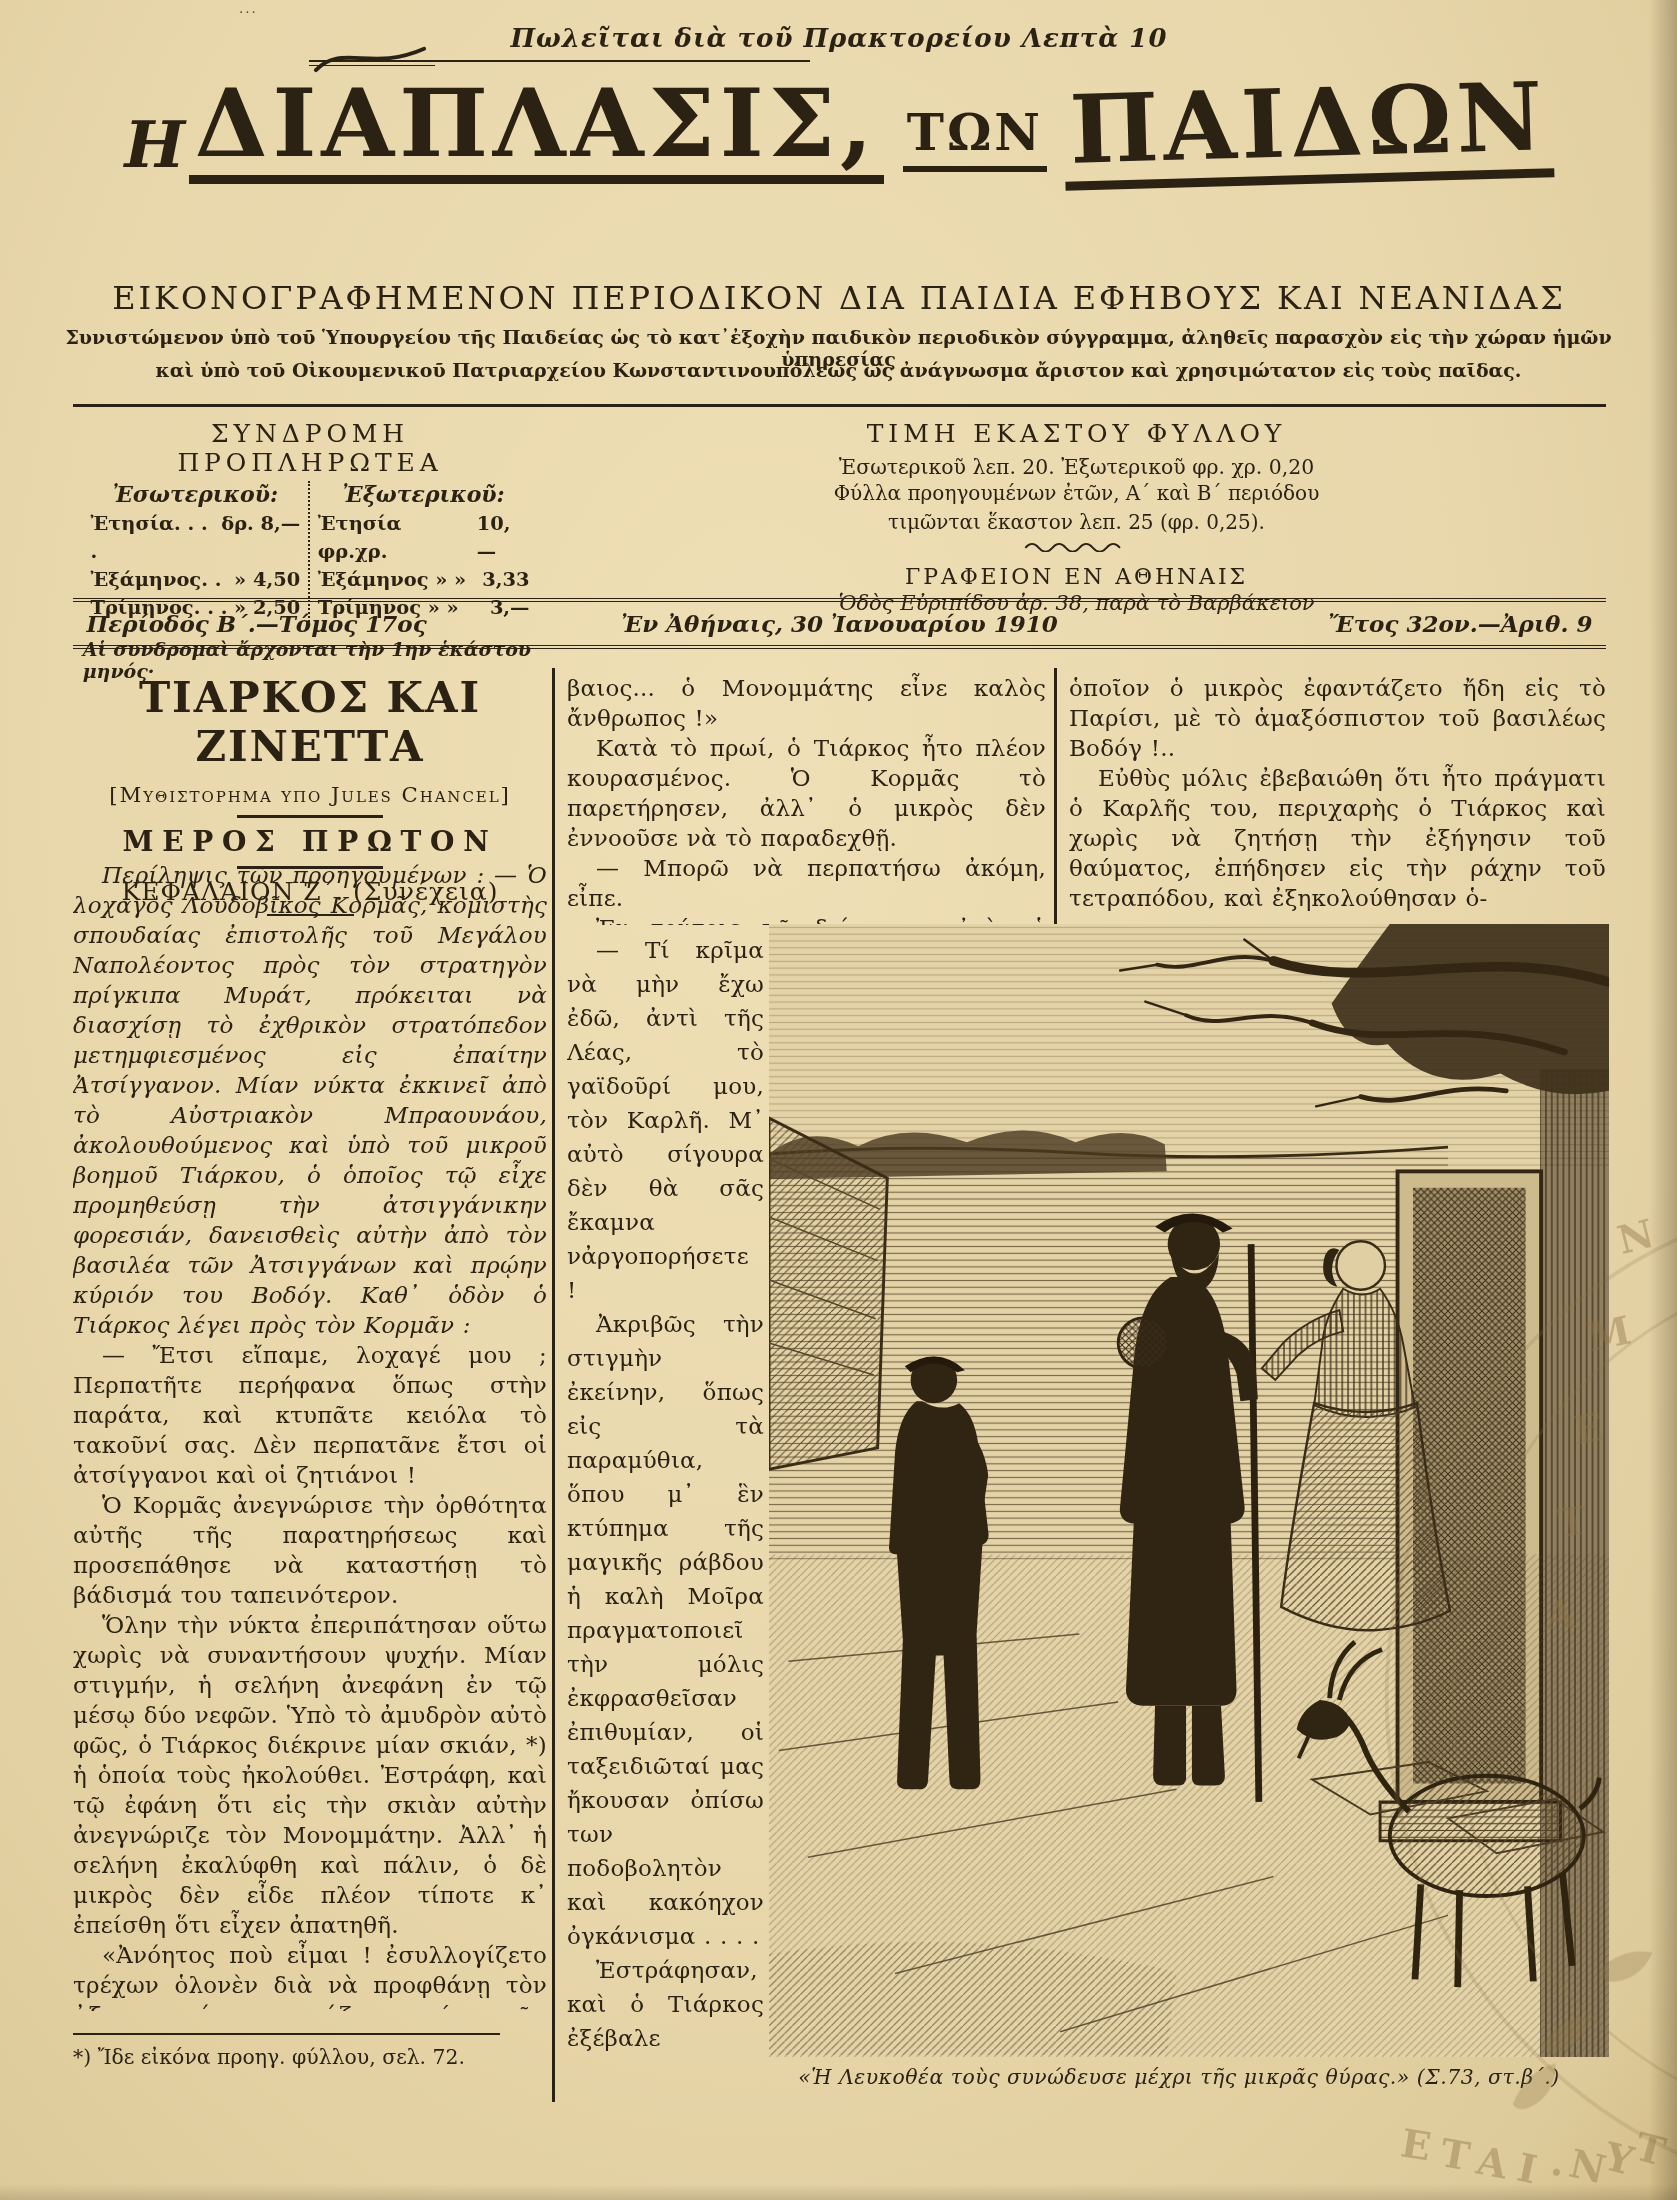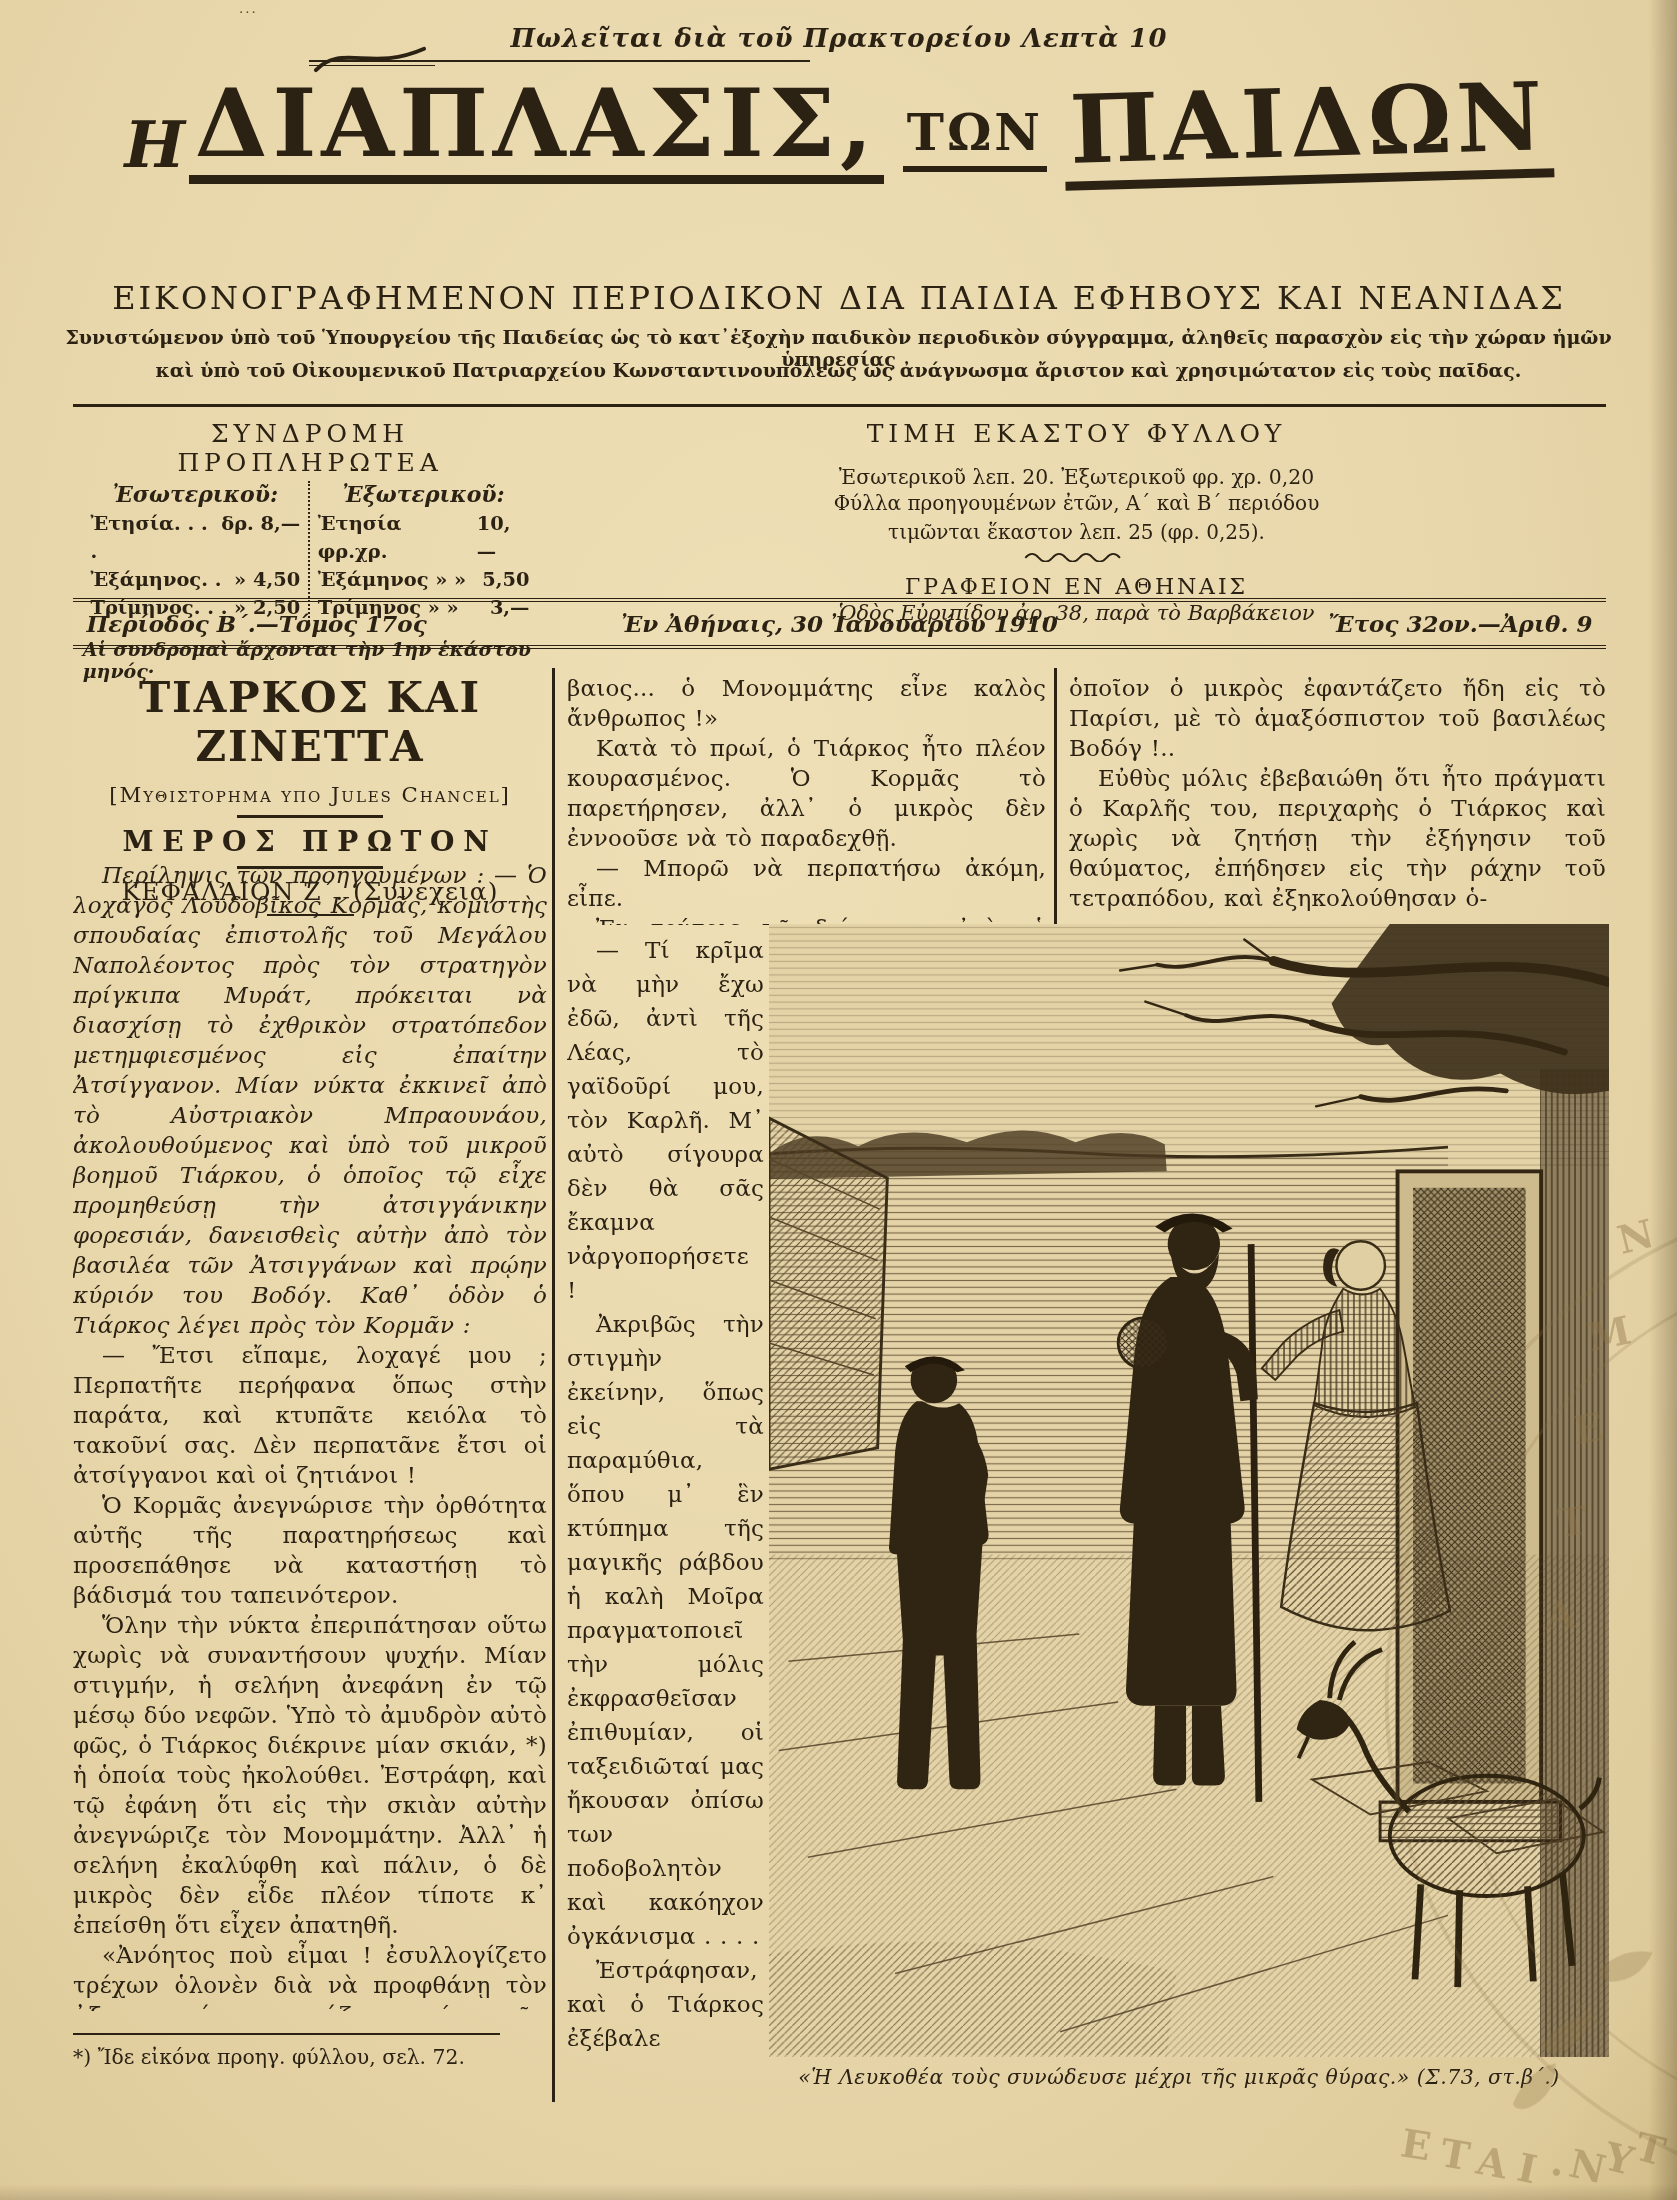--- a/index.html
+++ b/index.html
@@ -47,21 +47,21 @@
   .sub-colL{border-right:2.9px dotted #2b2214;}
   .sub-head{text-align:center;font-weight:bold;font-style:italic;font-size:22px;margin-bottom:3.9px;}
   .sub-row{display:flex;justify-content:space-between;font-weight:bold;font-size:19.4px;line-height:28px;}
   .sub-note{text-align:left;font-weight:bold;font-style:italic;font-size:19px;margin-top:16px;}
   .ib-mid .l1{font-size:26px;font-weight:bold;letter-spacing:2.9px;margin-top:5.8px;}
   .mid-rule{width:86%;height:1.9px;background:#2b2214;margin:9.7px 0;}
   .ib-mid .l2{font-size:24px;letter-spacing:3.9px;}
   .ib-mid .l3{font-size:17.5px;font-weight:bold;letter-spacing:2.9px;margin-top:3.9px;}
   .ib-mid .l4{font-size:32px;font-weight:bold;letter-spacing:1px;margin-top:1.9px;}
   .ib-right{text-align:center;}
-  .ib-right .l1{font-size:20.4px;margin-top:17px;}
+  .ib-right .l1{font-size:20.4px;margin-top:7px;}
   .ib-right .l2,.ib-right .l3{font-size:20px;line-height:29px;}
   .ib-right .office{font-size:22px;letter-spacing:2.9px;margin-top:7.8px;}
   .ib-right .addr{font-style:italic;font-size:21px;margin-top:1.9px;}
   .squiggle{margin-top:3.9px;}
 
   
   .dateline{top:598px;left:73px;width:1533px;border-top:4.9px double #2b2214;border-bottom:4.9px double #2b2214;
     height:43px;font-style:italic;font-weight:bold;font-size:23px;}
   .dl-left{position:absolute;left:13.6px;top:7.8px;}
   .dl-center{position:absolute;left:0;width:100%;text-align:center;top:7.8px;}
@@ -145,21 +145,21 @@
           </div>
         </div>
         <div class="sub-col">
           <div class="sub-head">Ἐξωτερικοῦ:</div>
           <div class="sub-row">
             <span>Ἐτησία φρ.χρ.</span>
             <span>10,—</span>
           </div>
           <div class="sub-row">
             <span>Ἐξάμηνος » »</span>
-            <span>5,50</span>
+            <span>3,33</span>
           </div>
           <div class="sub-row">
             <span>Τρίμηνος » »</span>
             <span>3,—</span>
           </div>
         </div>
       </div>
       <div class="sub-note">Αἱ συνδρομαὶ ἄρχονται τὴν 1ην ἑκάστου μηνός·</div>
     </div>
 

